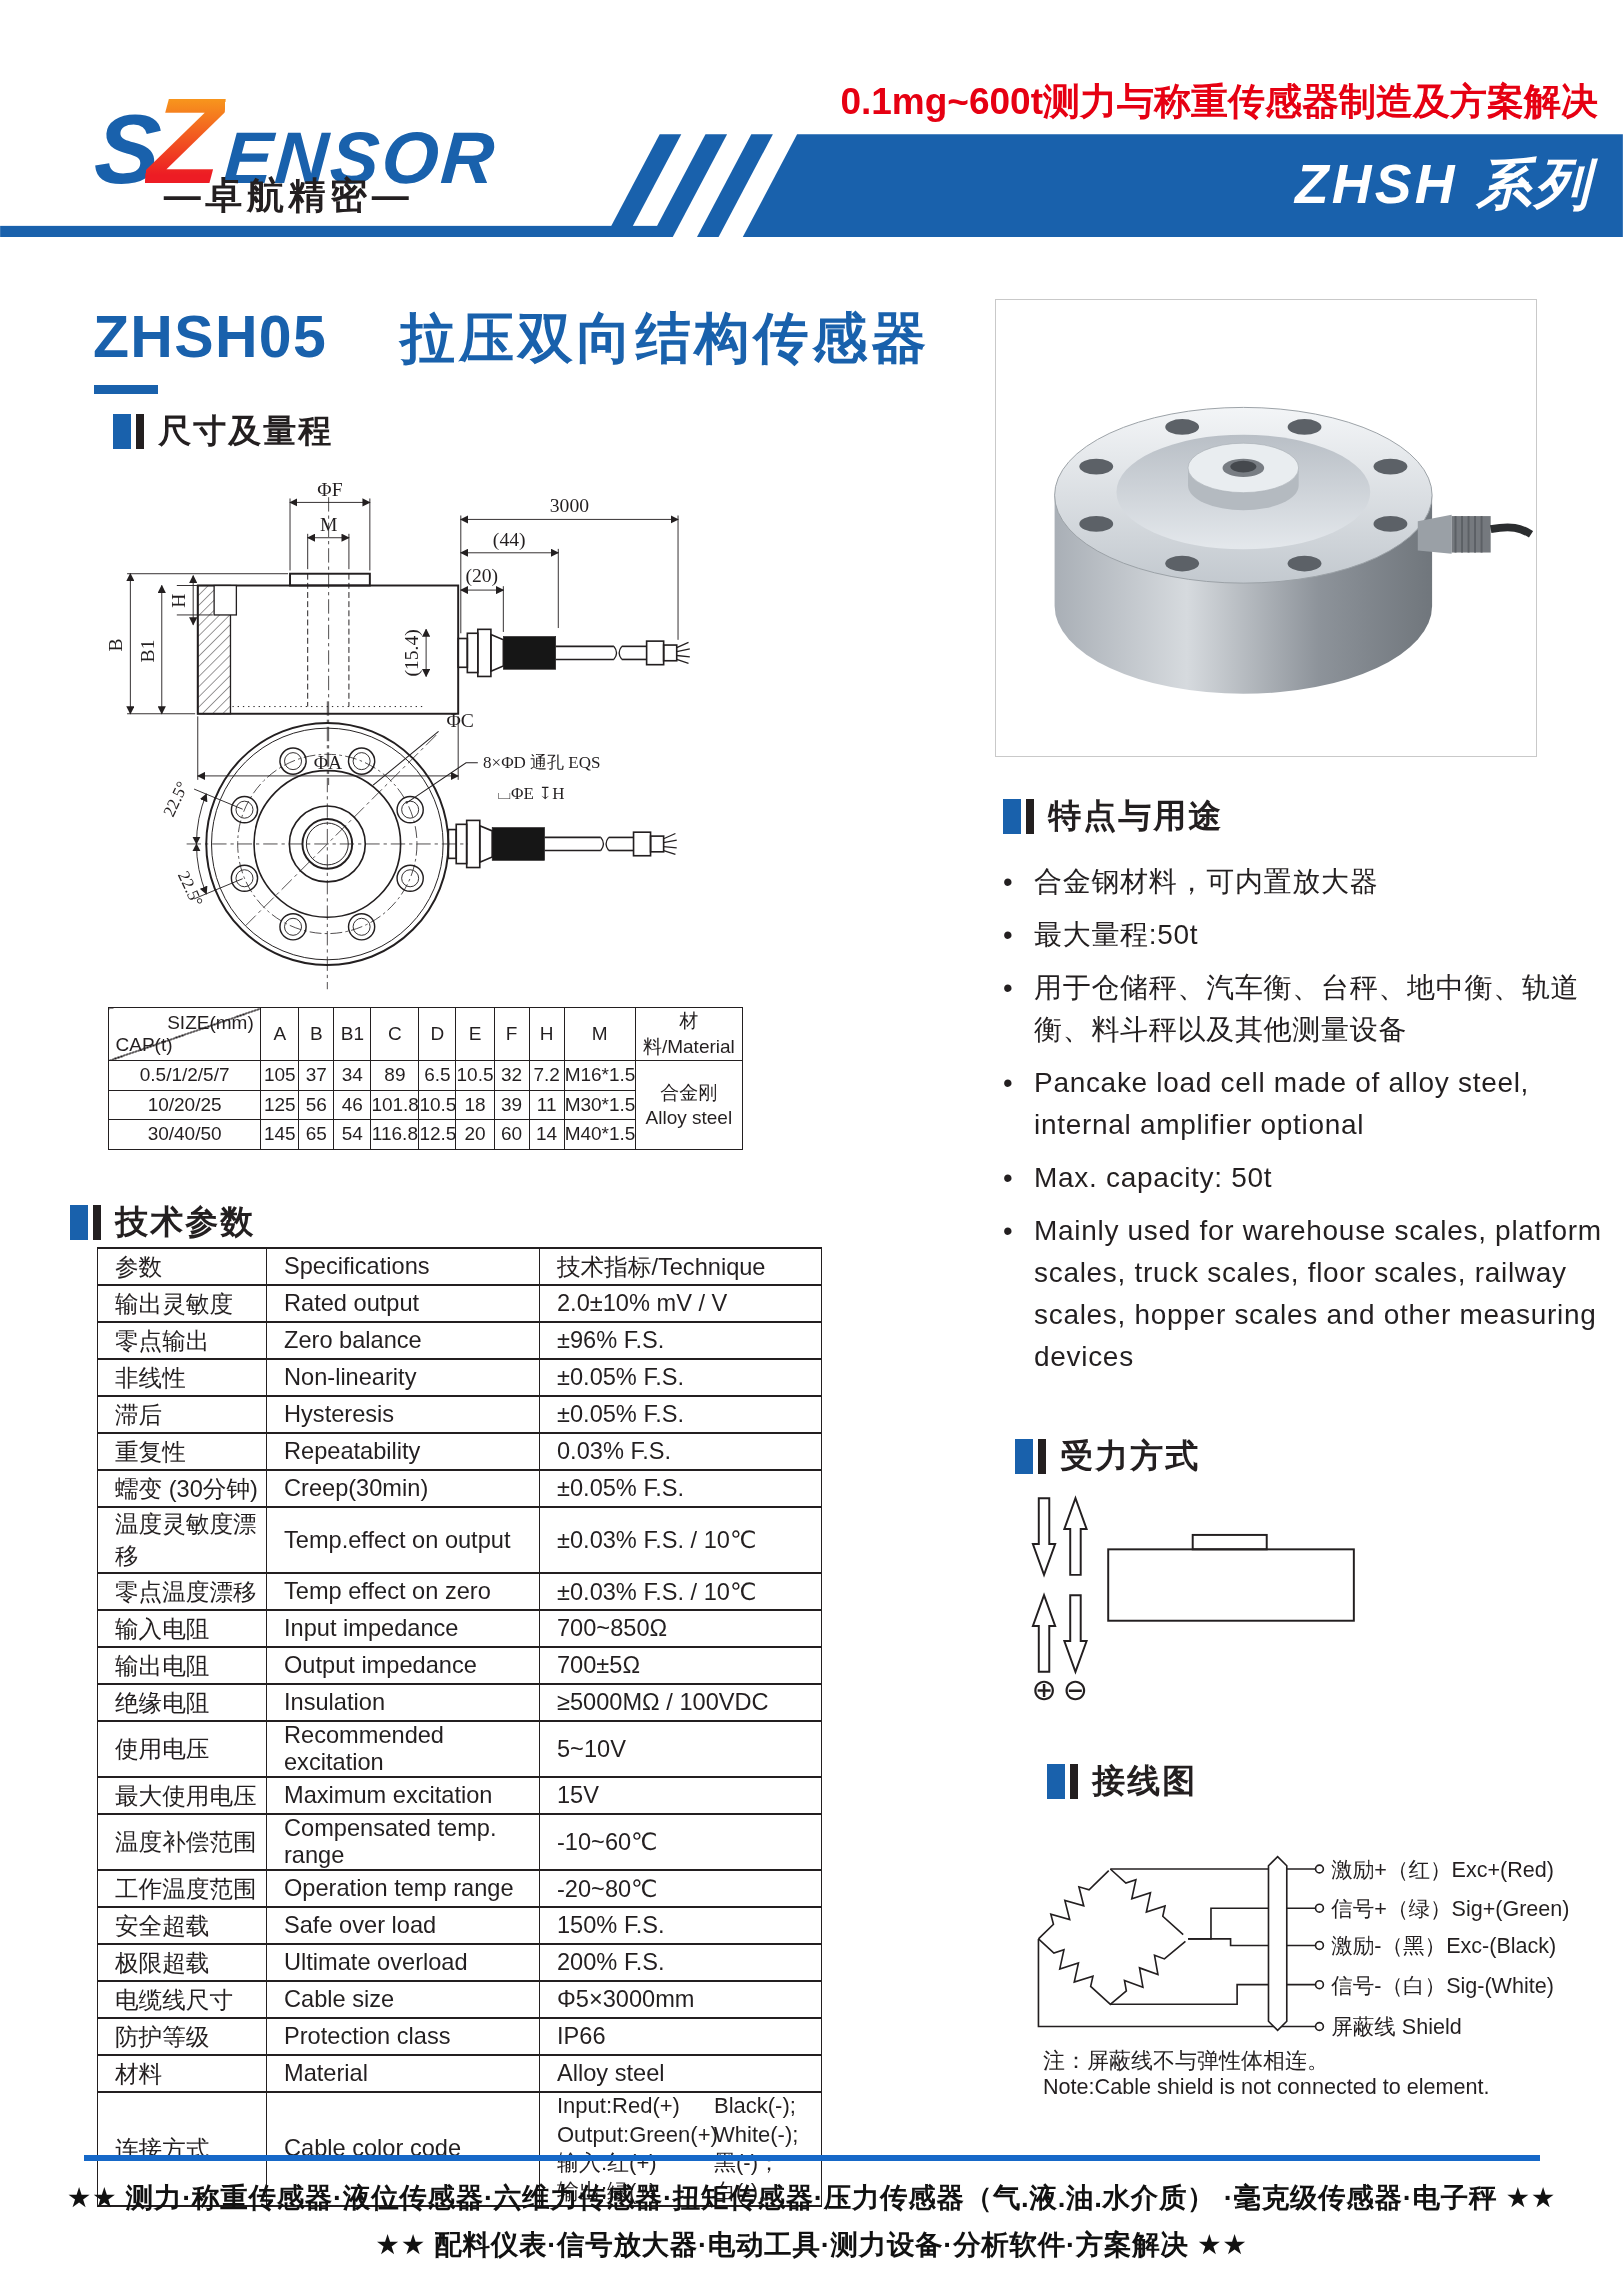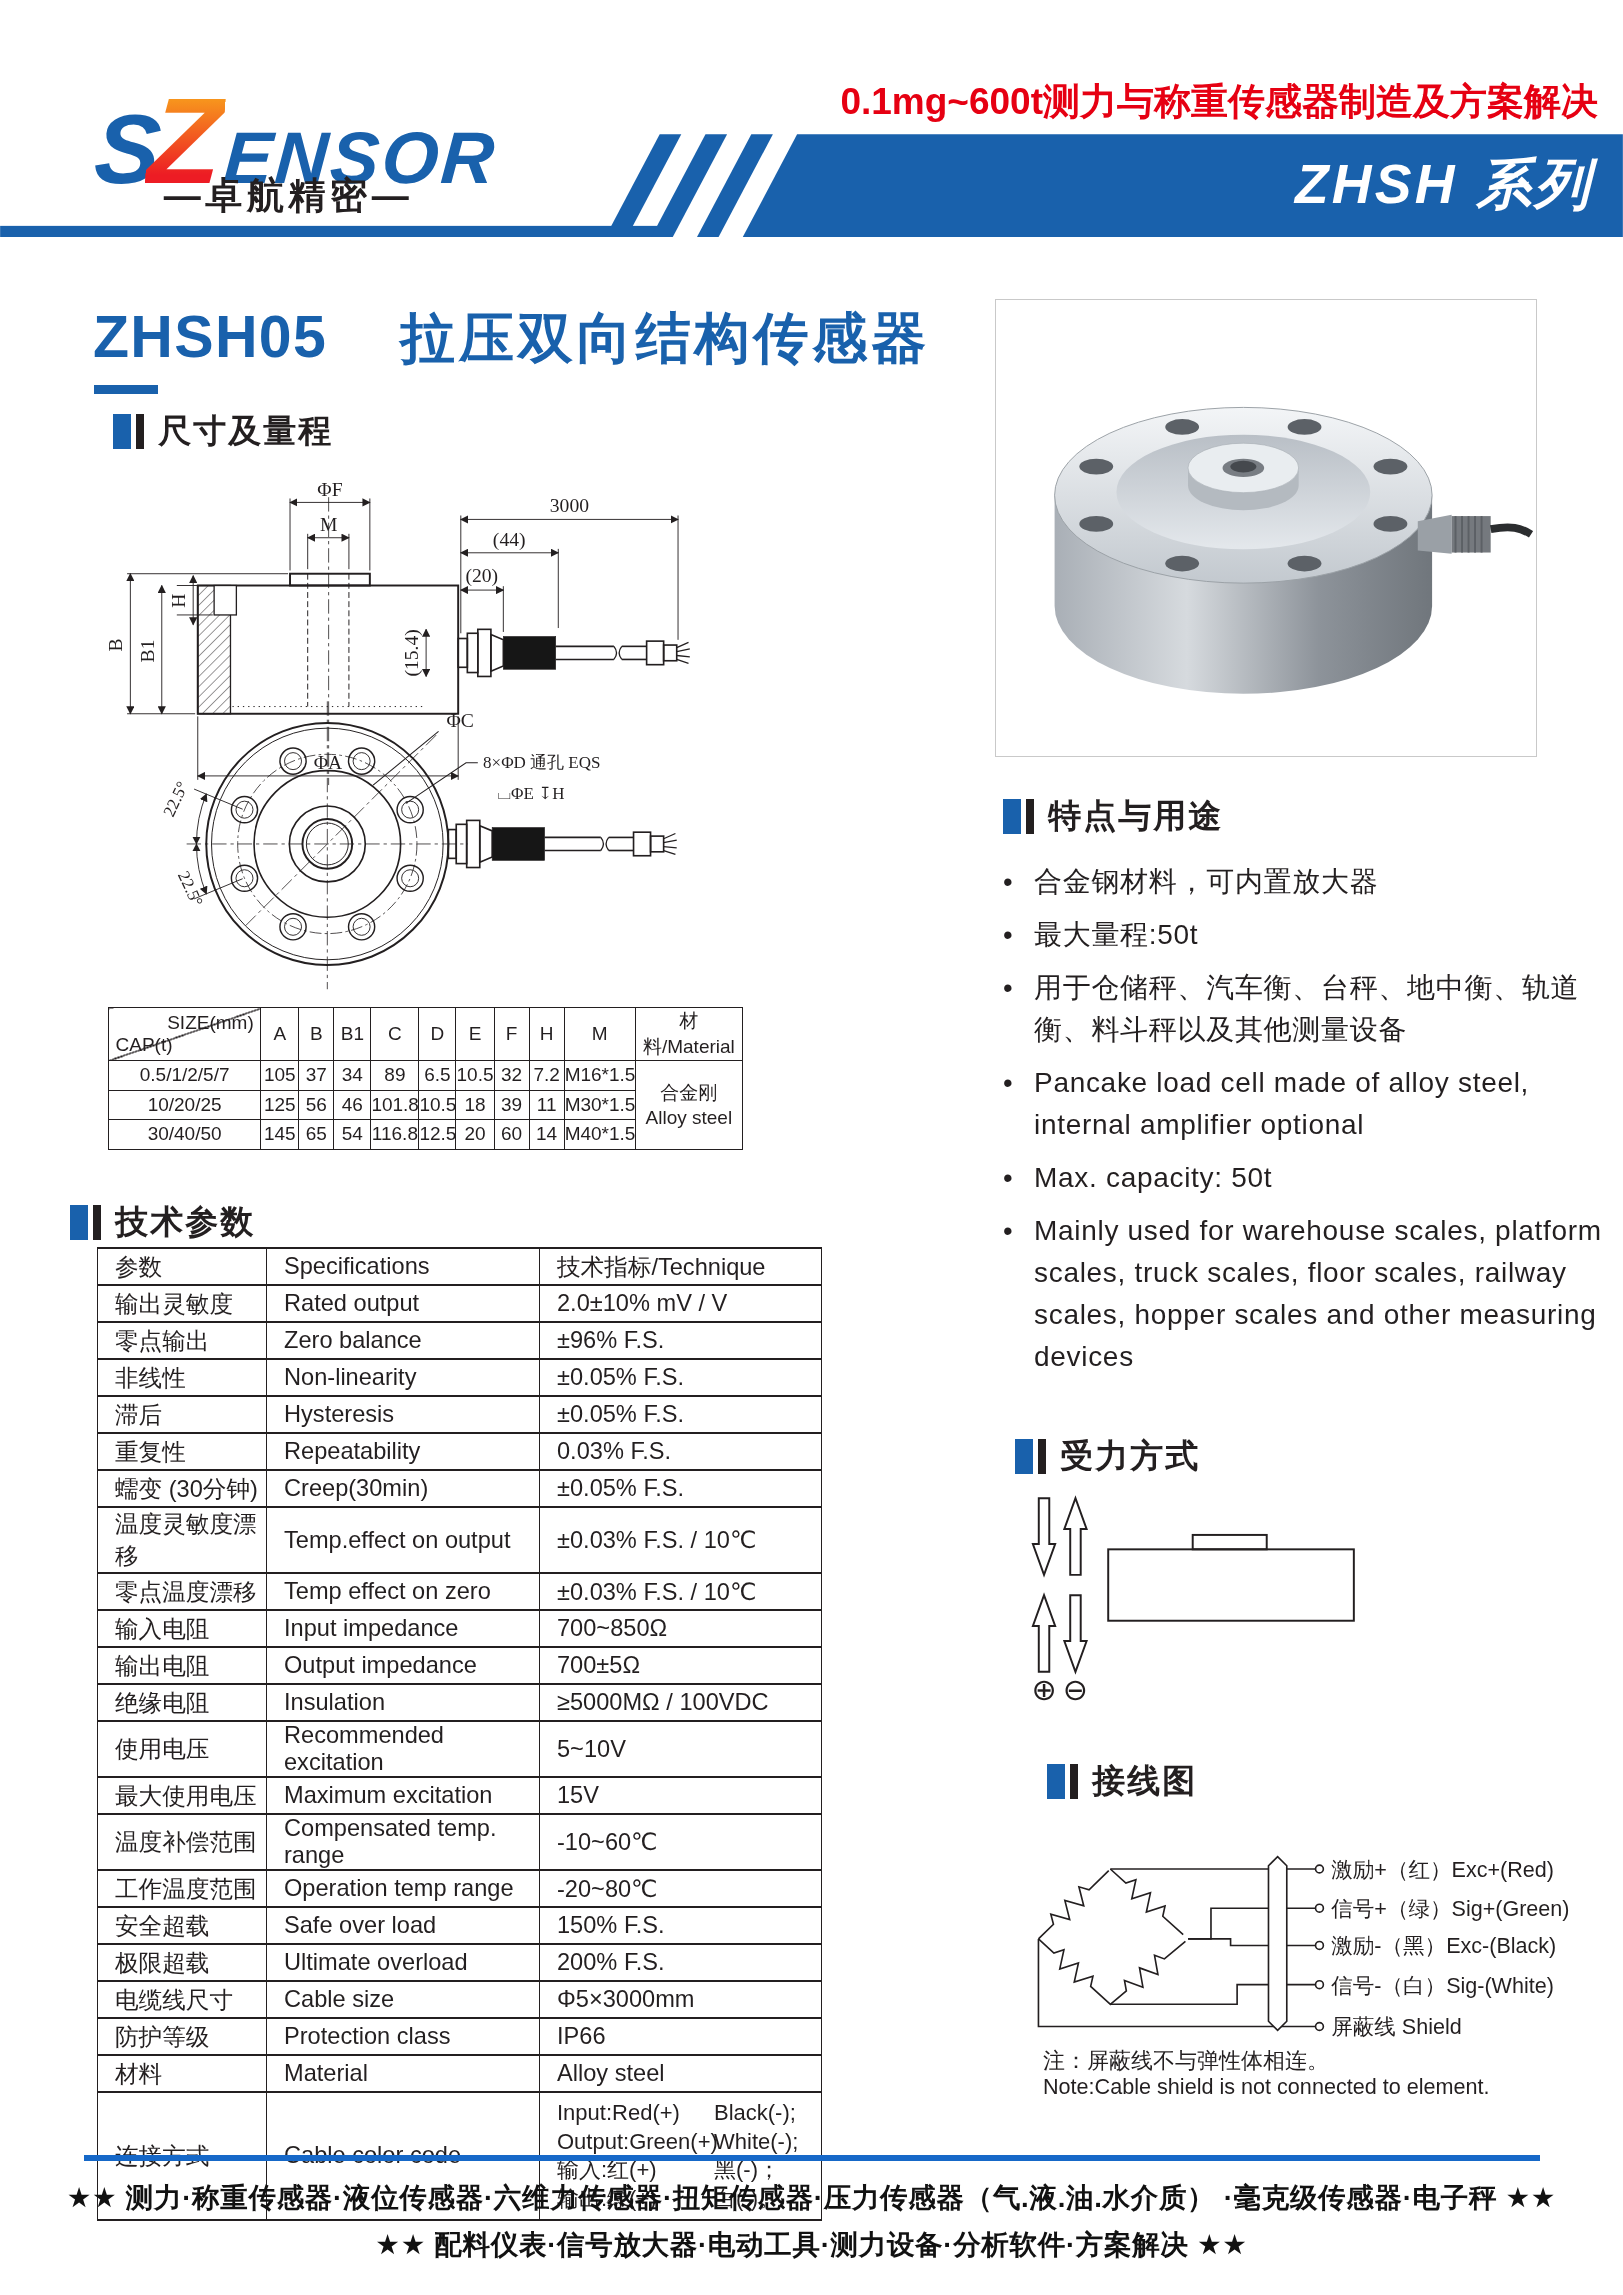--- a/index.html
+++ b/index.html
@@ -49,21 +49,21 @@
   .corner-cap{position:absolute;bottom:3.9px;left:6.5px;font-size:19px;}
   .size-mat{font-size:19px;line-height:25px;}
 
   .param-table{position:absolute;left:97px;top:1247px;width:724px;font-size:23.6px;}
   .param-table td{border-left:1.3px solid #231f20;border-right:1.3px solid #231f20;
       border-top:2.6px solid #231f20;border-bottom:2.6px solid #231f20;
       padding:0 0 0 17px;text-align:left;vertical-align:middle;color:#231f20;}
   .param-table tr{height:37px;}
   .param-table tr.hdr{height:37px;}
   .param-table tr.tall{height:111px;}
-  .cable-lines{display:flex;flex-direction:column;gap:2.6px;padding:7px 0;}
+  .cable-lines{display:flex;flex-direction:column;gap:2.6px;padding:0 0;}
   .cable-line{display:flex;font-size:22px;line-height:26px;}
   .cable-line .l{width:157px;flex:none;}
   .cable-line .r{flex:1;}
 
   
   .features{position:absolute;left:1003px;top:861px;width:619px;}
   .feat-item{display:flex;margin-bottom:11px;}
   .feat-dot{width:31px;flex:none;font-size:27.5px;line-height:42px;color:#231f20;}
   .feat-text{flex:1;font-size:28px;line-height:42px;color:#231f20;letter-spacing:0.7px;}
 

